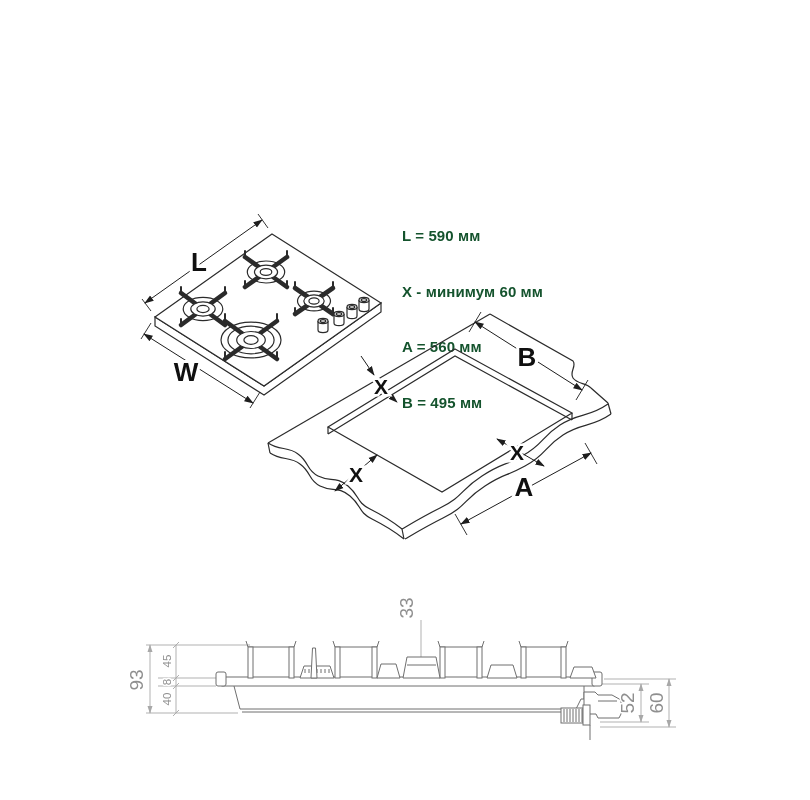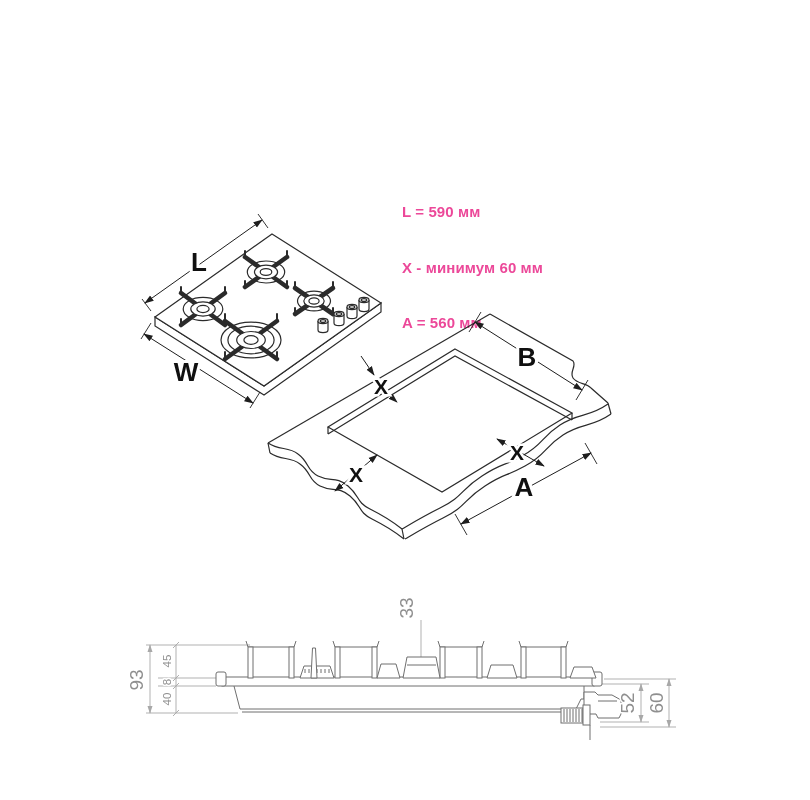--- a/index.html
+++ b/index.html
@@ -1,18 +1,18 @@
 <!DOCTYPE html>
 <html><head>
 <meta charset="utf-8">
 <style>
   html,body{margin:0;padding:0;background:#fff;}
   .page{position:relative;width:810px;height:800px;background:#ffffff;overflow:hidden;
         font-family:"Liberation Sans",sans-serif;}
-  .specs{position:absolute;left:402px;top:166px;color:#ec4899;font-size:15px;
+  .specs{position:absolute;left:402px;top:190px;color:#14532d;font-size:15px;
          line-height:18.5px;font-weight:700;letter-spacing:.1px;white-space:pre;}
   svg{position:absolute;overflow:visible;}
   .ink{stroke:#2b2b2b;fill:none;stroke-width:1.2;}
   .inkf{stroke:#2b2b2b;fill:#ffffff;stroke-width:1.2;}
   .arm{stroke:#2b2b2b;stroke-width:4.6;stroke-linecap:round;}
   .tip{stroke:#2b2b2b;stroke-width:2;stroke-linecap:round;}
   .dim{stroke:#1e1e1e;stroke-width:1;fill:none;}
   .ext{stroke:#1e1e1e;stroke-width:.9;fill:none;}
   .biglab{font-family:"Liberation Sans",sans-serif;font-weight:700;font-size:26px;fill:#101010;
           paint-order:stroke;stroke:#ffffff;stroke-width:6px;text-anchor:middle;}
@@ -133,20 +133,21 @@
       <line class="ext" x1="260" y1="392" x2="250" y2="408"></line>
       <line class="dim" x1="144" y1="334" x2="253" y2="403" marker-start="url(#ab1)" marker-end="url(#ab1)"></line>
       <text class="biglab" x="186" y="381">W</text>
     </g>
   </svg>
 
   <div class="specs">
     <div>L = 590 мм</div>
     <div>X - минимум 60 мм</div>
     <div>A = 560 мм</div>
+    <div>B = 495 мм</div>
   </div>
 
   <svg style="left:255px;top:300px;" width="380" height="250" viewBox="255 300 380 250">
     <defs>
       <marker id="ab2" viewBox="0 0 10 10" refX="9" refY="5" markerWidth="9.5" markerHeight="9.5" orient="auto-start-reverse">
           <path d="M0,1.6 L10,5 L0,8.4 z" fill="#1e1e1e"></path>
         </marker>
     </defs>
 
     <g>

